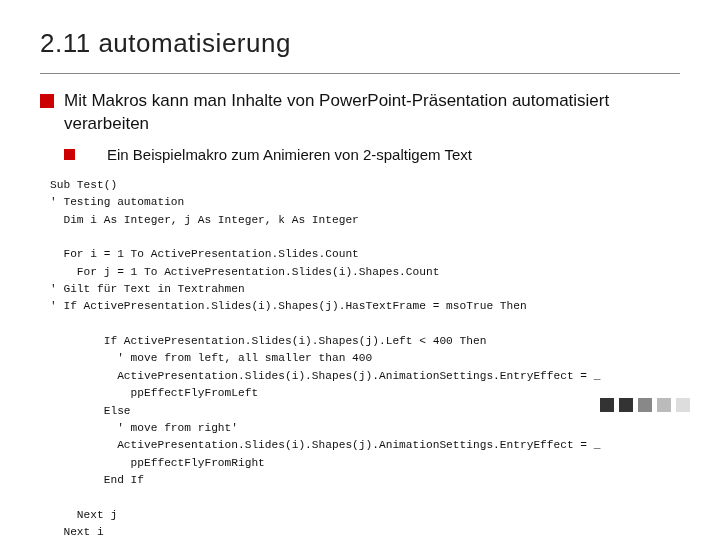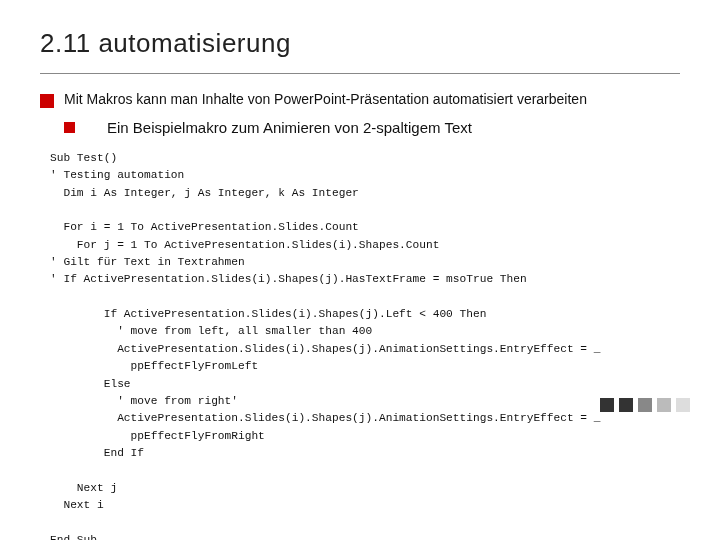--- a/index.html
+++ b/index.html
@@ -42,21 +42,21 @@
     .red-square {
       width: 14px;
       height: 14px;
       min-width: 14px;
       background: #c00;
       margin-top: 4px;
       margin-right: 10px;
     }
 
     .main-bullet-text {
-      font-size: 14px;
+      font-size: 17px;
       color: #111;
       line-height: 1.35;
     }
 
     .sub-bullet {
       display: flex;
       align-items: flex-start;
       margin-top: 6px;
       margin-left: 24px;
       gap: 24px;

